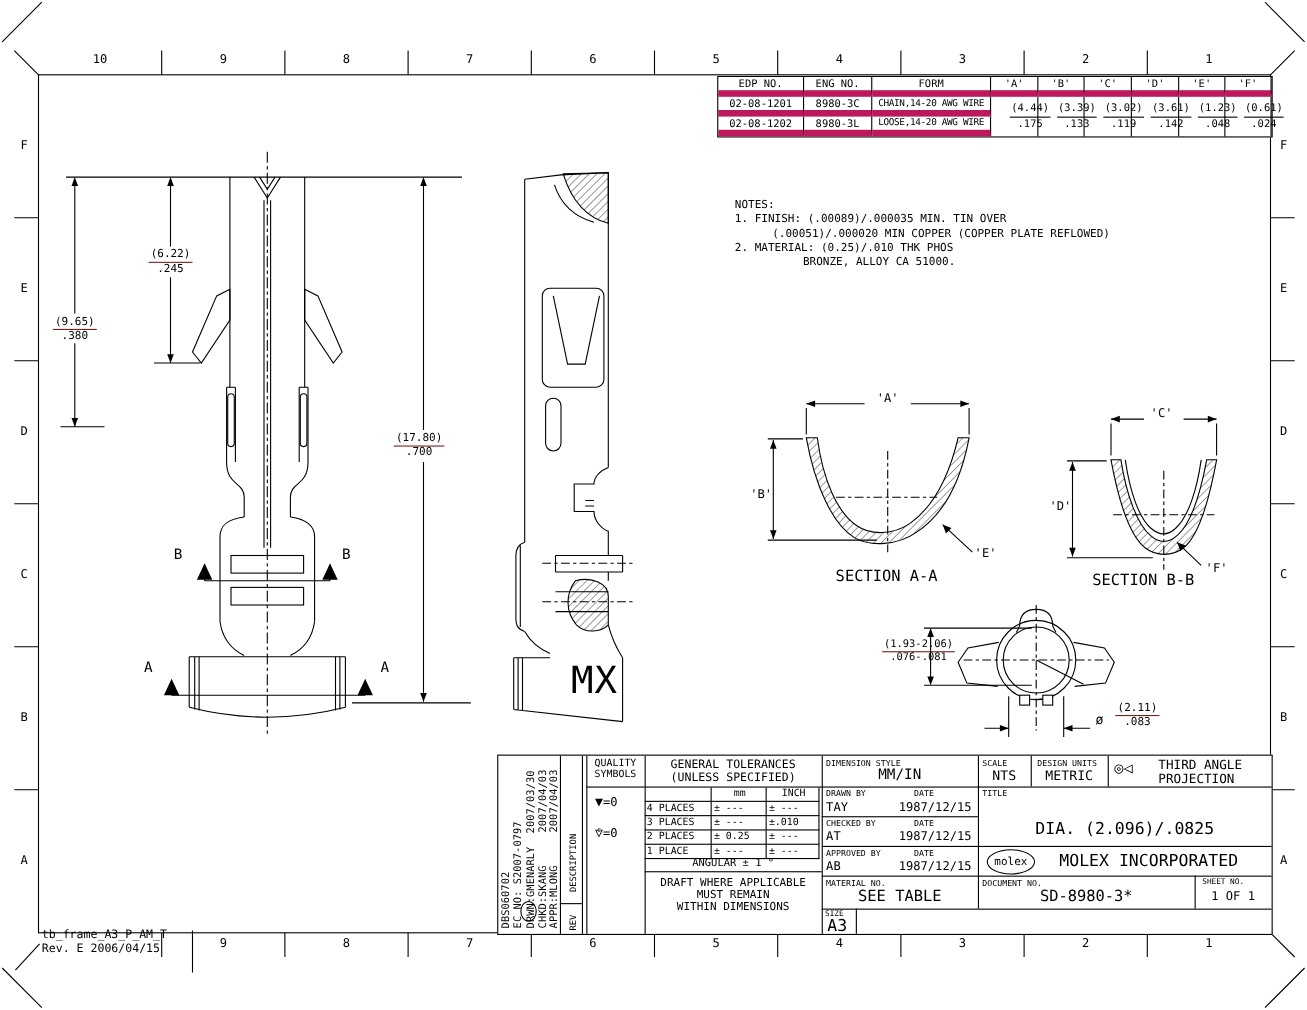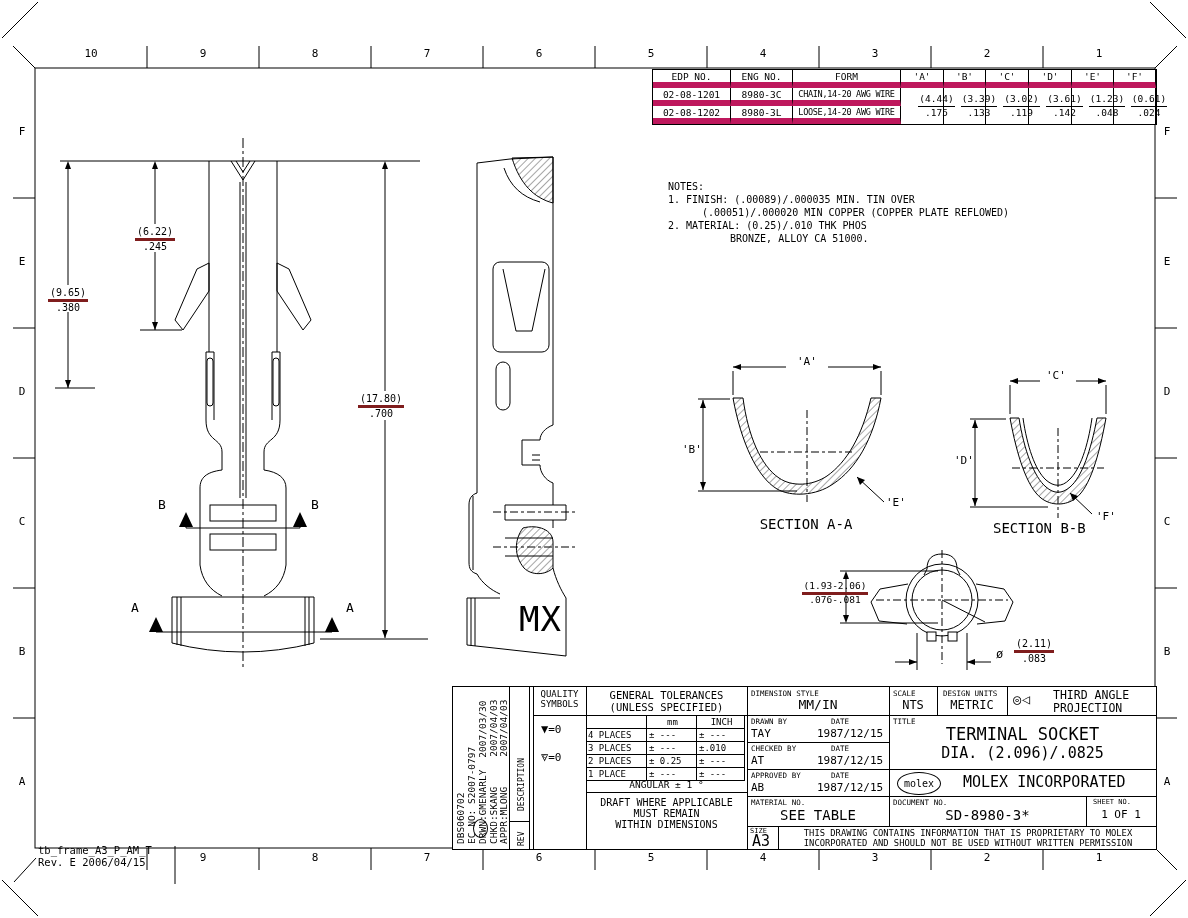--- a/index.html
+++ b/index.html
@@ -3,21 +3,21 @@
 <meta charset="utf-8">
 <style>
   html,body{margin:0;padding:0;background:#fff;}
   .sheet{position:relative;width:1188px;height:918px;background:#fff;overflow:hidden;
          font-family:"DejaVu Sans Mono","Liberation Mono",monospace;color:#000;}
   .lbl{position:absolute;white-space:nowrap;line-height:1.1;}
   .ctr{text-align:center;}
   svg{position:absolute;left:0;top:0;}
   
   .frac{position:absolute;text-align:center;line-height:1.15;}
-  .frac .t{display:inline-block;border-bottom:3px solid #7f1d1d;padding:0 2px;}
+  .frac .t{display:inline-block;border-bottom:1px solid #7f1d1d;padding:0 2px;}
   .frac .b{display:block;}
   
   .pt{position:absolute;left:652px;top:69px;display:grid;
       grid-template-columns:78px 62px 108px 43px 42px 43px 43px 42px 42px;
       grid-template-rows:18px 18px 18px;border:1px solid #000;background:#fff;}
   .pt .c{border-right:1px solid #000;border-bottom:6px solid #be185d;display:flex;
          align-items:center;justify-content:center;font-size:9.5px;white-space:nowrap;overflow:visible;}
   .pt .c.form{font-size:8.5px;letter-spacing:-0.3px;}
   .pt .sp{grid-row:span 2;border-bottom:none;}
   .pfrac{display:flex;flex-direction:column;align-items:center;font-size:9.5px;line-height:1.3;margin-left:29px;}
@@ -370,38 +370,33 @@
     <div class="lbl" style="left:298px;top:68px;font-size:11px;">AT</div>
     <div class="lbl" style="left:364px;top:68px;font-size:11px;">1987/12/15</div>
     <div class="tinylbl" style="left:298px;top:84px;">APPROVED BY</div>
     <div class="tinylbl" style="left:378px;top:84px;">DATE</div>
     <div class="lbl" style="left:298px;top:95px;font-size:11px;">AB</div>
     <div class="lbl" style="left:364px;top:95px;font-size:11px;">1987/12/15</div>
     <div class="tinylbl" style="left:298px;top:111px;">MATERIAL NO.</div>
     <div class="lbl ctr" style="left:294px;top:121px;width:142px;font-size:14px;">SEE TABLE</div>
     <div class="tinylbl" style="left:297px;top:140px;font-size:7px;">SIZE</div>
     <div class="lbl" style="left:299px;top:146px;font-size:15px;">A3</div>
-    <div class="lbl ctr" style="left:330px;top:141px;width:370px;font-size:8.8px;line-height:10px;">
-      <span style="display:block">THIS DRAWING CONTAINS INFORMATION THAT IS PROPRIETARY TO MOLEX</span>
-      <span style="display:block">INCORPORATED AND SHOULD NOT BE USED WITHOUT WRITTEN PERMISSION</span>
-    </div>
 
     <div class="tinylbl" style="left:440px;top:2px;">SCALE</div>
     <div class="lbl ctr" style="left:436px;top:12px;width:48px;font-size:12px;">NTS</div>
     <div class="tinylbl" style="left:490px;top:2px;">DESIGN UNITS</div>
     <div class="lbl ctr" style="left:484px;top:12px;width:70px;font-size:12px;">METRIC</div>
     <div class="lbl" style="left:560px;top:5px;font-size:14px;">
       <span>◎</span><span>◁</span>
     </div>
     <div class="lbl" style="left:600px;top:2px;font-size:11.5px;">
       <span style="display:block">THIRD ANGLE</span>
       <span style="display:block">PROJECTION</span>
     </div>
     <div class="tinylbl" style="left:440px;top:30px;">TITLE</div>
-    <div class="lbl ctr" style="left:436px;top:38px;width:267px;font-size:17px;">TERMINAL SOCKET</div>
     <div class="lbl ctr" style="left:436px;top:58px;width:267px;font-size:15px;">DIA. (2.096)/.0825</div>
     <div class="ellipse" style="left:444px;top:85px;width:42px;height:21px;font-size:10px;">
         <span>molex</span>
       </div>
     <div class="lbl" style="left:500px;top:87px;font-size:15px;padding-left:10px;">MOLEX INCORPORATED</div>
     <div class="tinylbl" style="left:440px;top:111px;text-align:center;">DOCUMENT NO.</div>
     <div class="lbl ctr" style="left:436px;top:121px;width:197px;font-size:14px;">SD-8980-3*</div>
     <div class="tinylbl" style="left:640px;top:111px;font-size:7px;">SHEET NO.</div>
     <div class="lbl ctr" style="left:633px;top:122px;width:70px;font-size:11px;">1 OF 1</div>
   </div>

